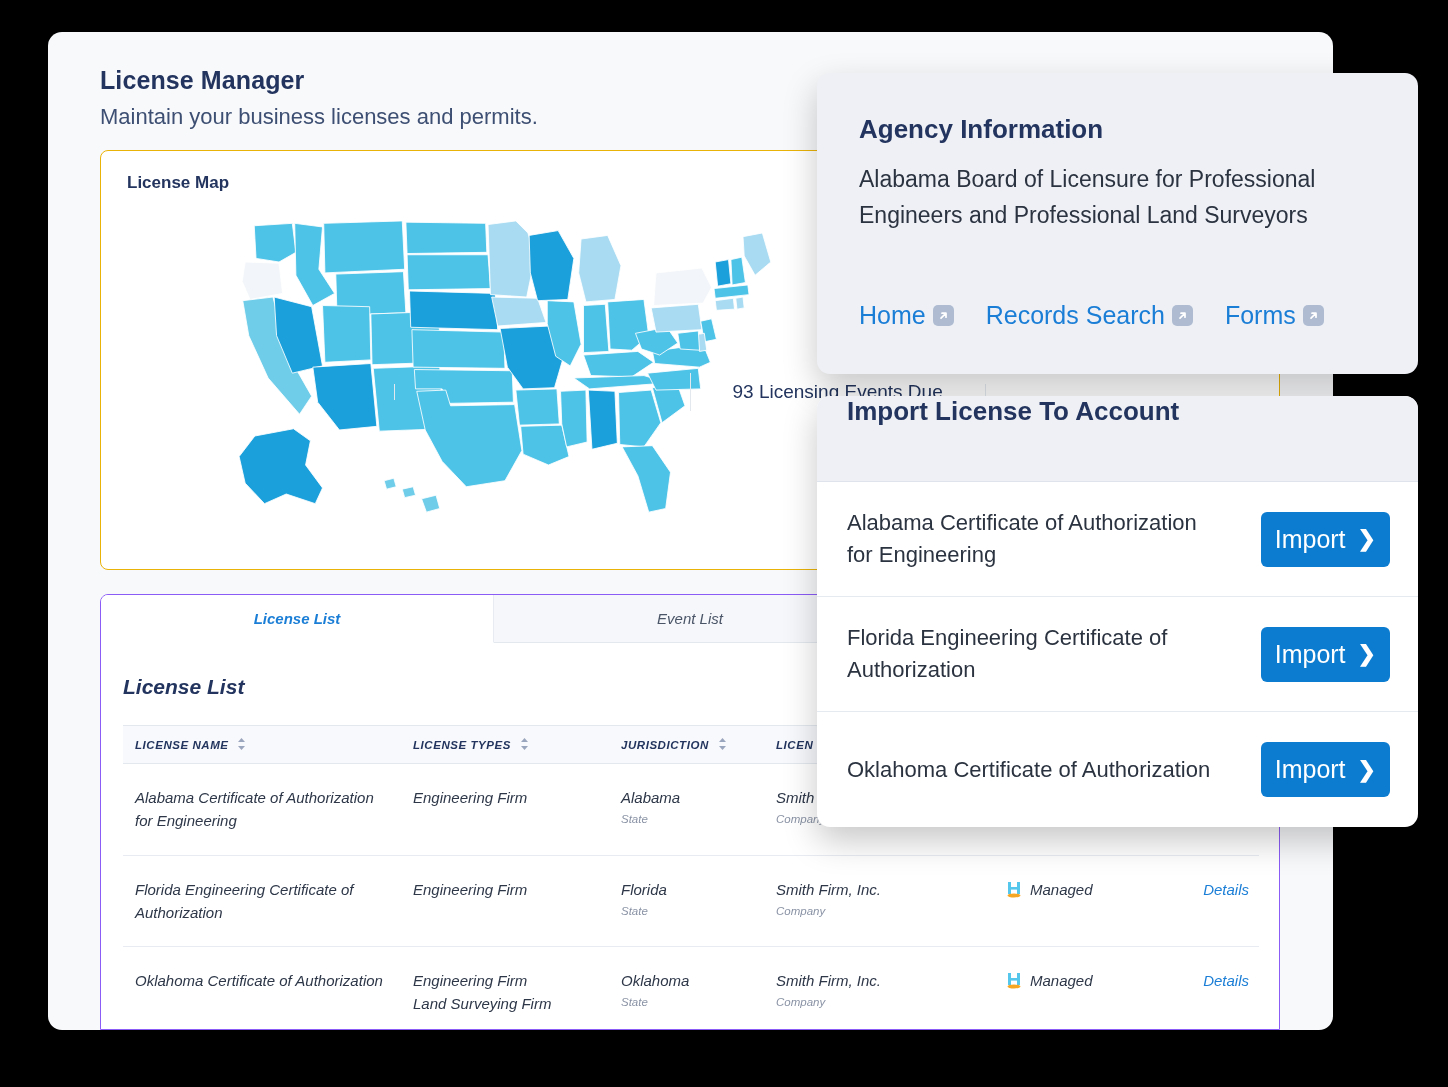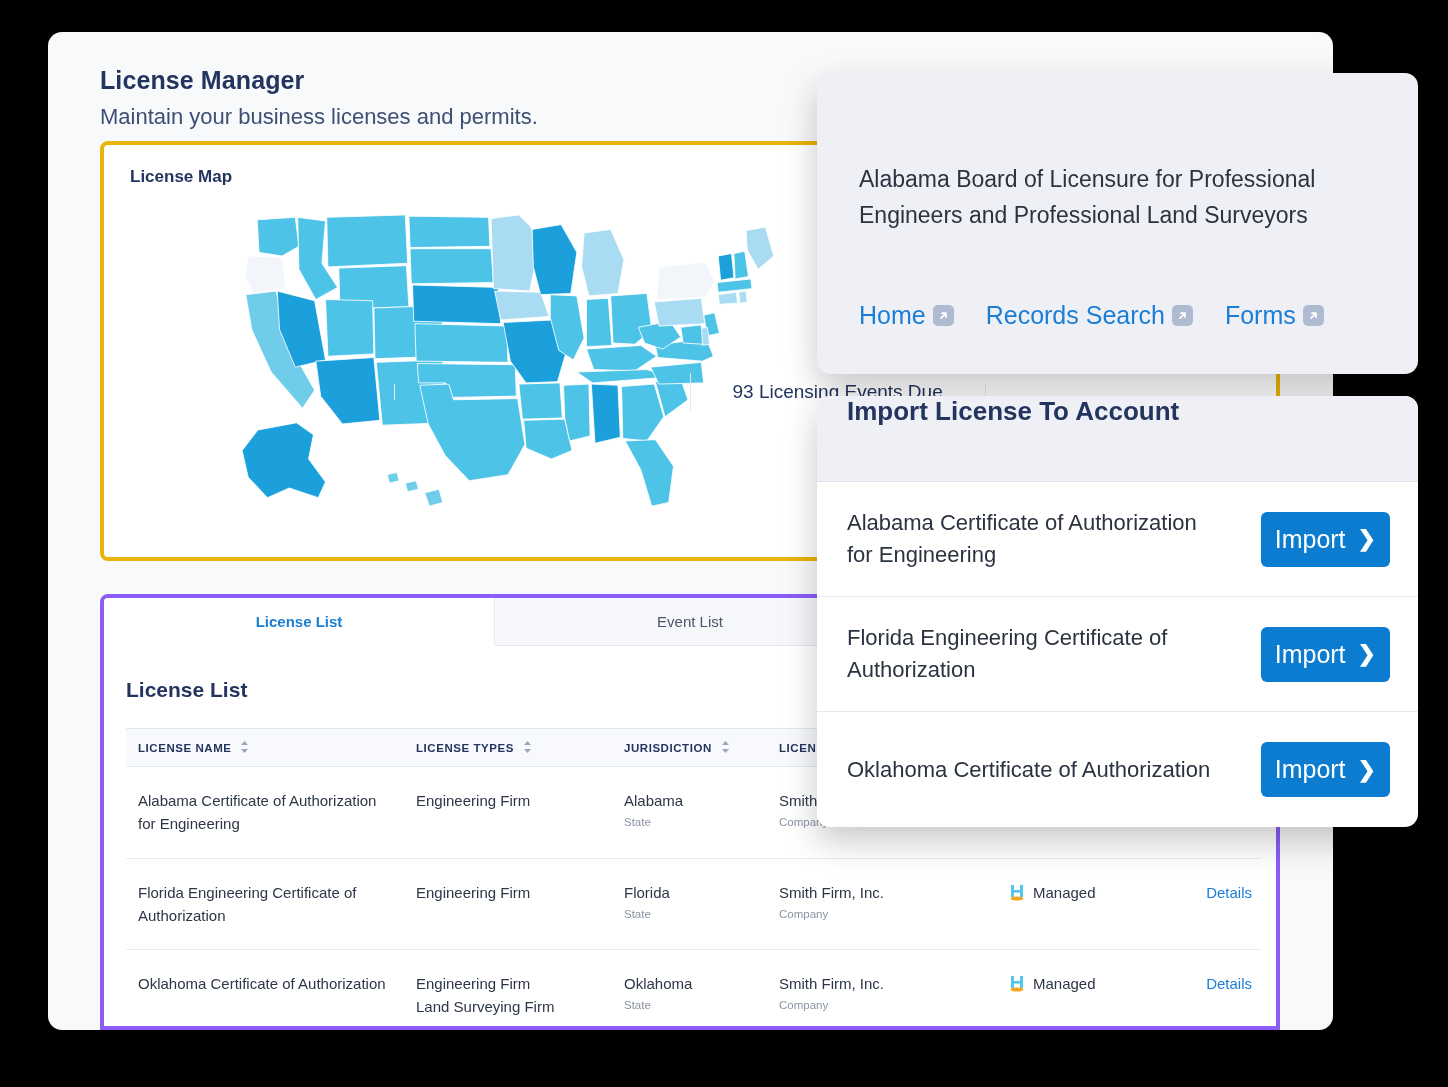--- a/index.html
+++ b/index.html
@@ -27,24 +27,24 @@
     font-size: 25px; font-weight: bold;
     color: #23355e; letter-spacing: .1px;
   }
   .page-sub {
     position: absolute; left: 52px; top: 72px;
     font-size: 22px; color: #3d4f72;
   }
 
   
   .map-card {
-    position: absolute; left: 52px; top: 109px;
+    position: absolute; left: 52px; top: 118px;
     width: 1180px; height: 420px;
     background: #ffffff;
-    border: 4px solid #eab308;
+    border: 1px solid #eab308;
     border-radius: 8px;
   }
   .map-card-title {
     position: absolute; left: 26px; top: 22px;
     font-size: 17px; font-weight: bold; color: #23355e;
   }
   .map-wrap {
     position: absolute; left: 120px; top: 62px;
     width: 580px; height: 330px;
   }
@@ -62,23 +62,24 @@
     border-left: 1px solid #e3e8ef;
     padding: 8px 0;
   }
   .stat-cell:first-child { border-left: none; }
 
   
   .tabs-card {
     position: absolute; left: 52px; top: 562px;
     width: 1180px; height: 436px;
     background: #ffffff;
-    border: 4px solid #8b5cf6;
+    border: 1px solid #8b5cf6;
     border-radius: 8px 8px 0 0;
     overflow: hidden;
+    font-style: italic;
   }
   .tabs-row { display: flex; height: 48px; }
   .tab {
     flex: 1;
     display: flex; align-items: center; justify-content: center;
     font-size: 15px;
     color: #4a5568;
     background: #f5f7fa;
     border-bottom: 1px solid #e3e8ef;
     border-right: 1px solid #e8ecf2;
@@ -408,20 +409,21 @@
             <td class="right">
               <span class="details-link">Details</span>
             </td>
           </tr>
         </tbody>
       </table>
     </div>
   </div>
 
   <div class="agency-panel">
+    <div class="agency-title">Agency Information</div>
     <div class="agency-name">Alabama Board of Licensure for Professional Engineers and Professional Land Surveyors</div>
     <div class="agency-links">
       <span class="alink">
         <span>Home</span>
         <span class="ext-ic">
           <svg width="13" height="13" viewBox="0 0 13 13">
               <path d="M4 9.2 L8.6 4.6 M5 4.2 L9 4.2 L9 8.2" stroke="#ffffff" stroke-width="1.7" fill="none" stroke-linecap="round" stroke-linejoin="round"></path>
             </svg>
         </span>
       </span>

